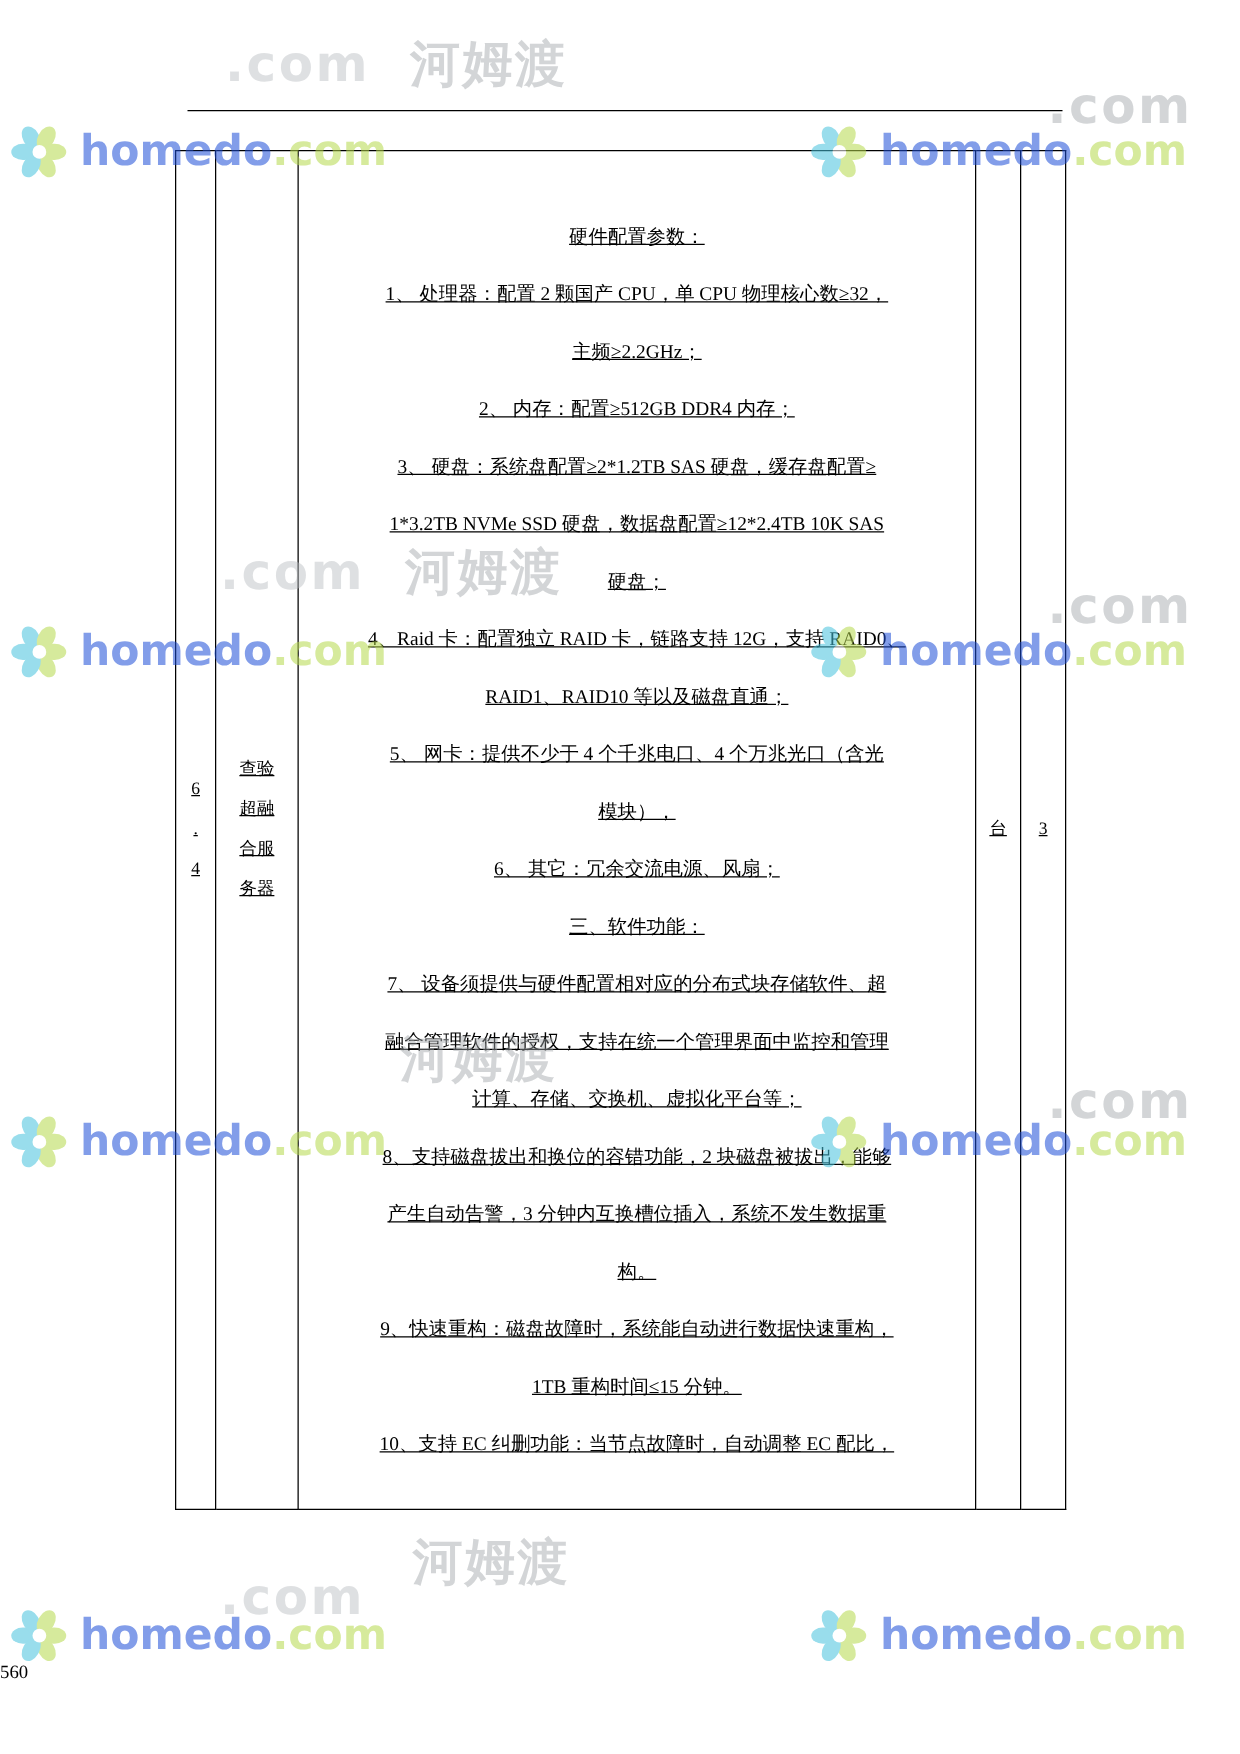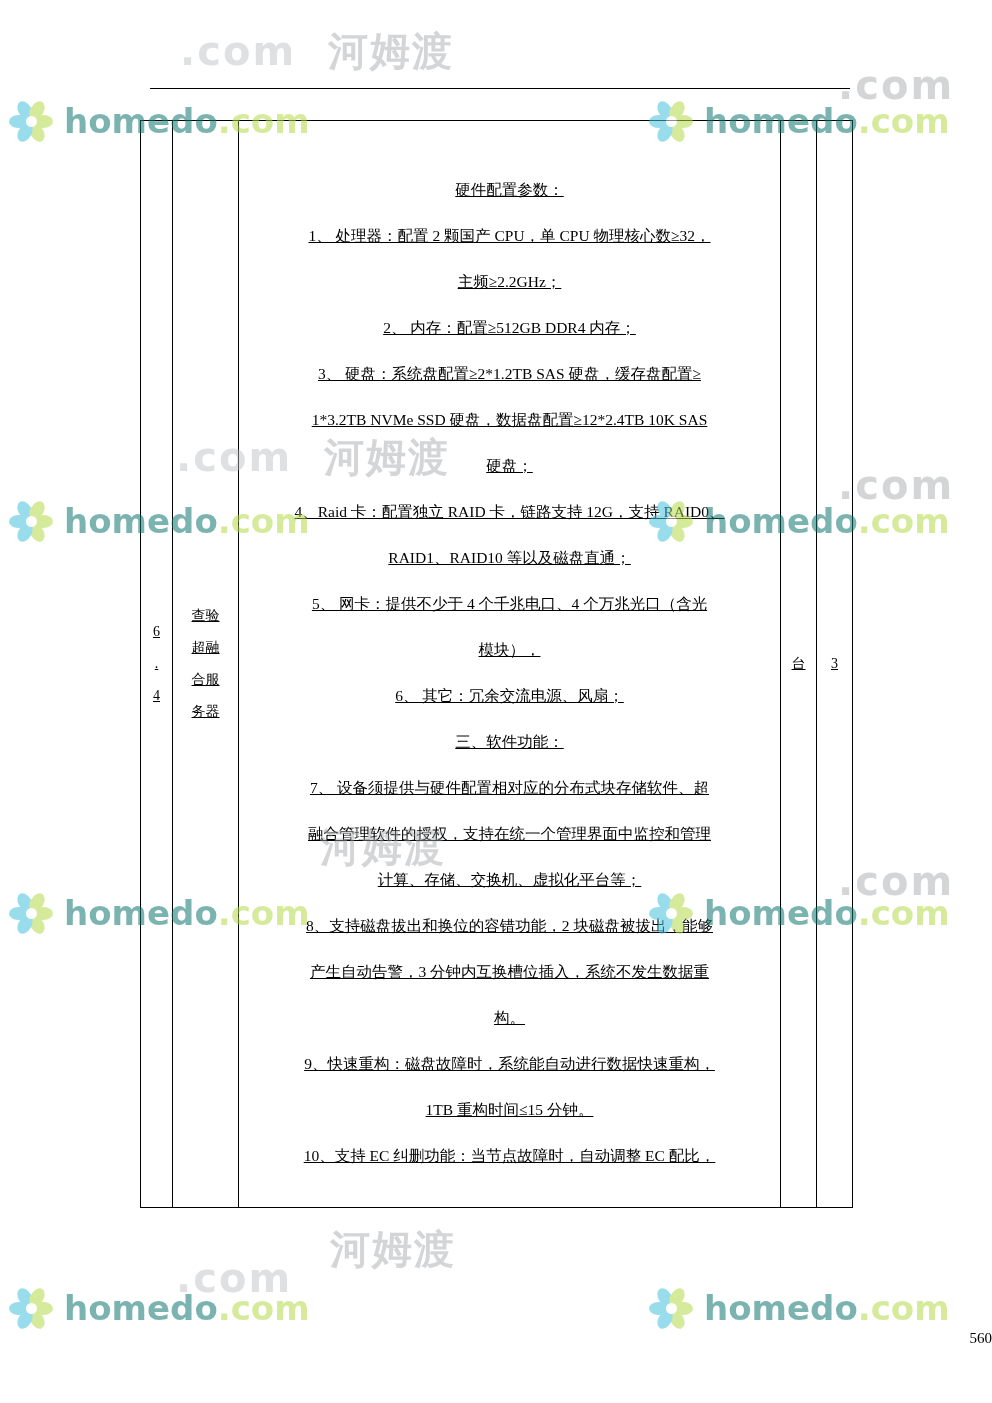--- a/index.html
+++ b/index.html
@@ -63,21 +63,21 @@
     border-radius: 50%;
     background: #ffffff;
     transform: none;
   }
   .wm .wtext {
     font-family: "DejaVu Sans", sans-serif;
     font-weight: bold;
     font-size: 34px;
     letter-spacing: 0px;
   }
-  .wm .wtext .c1 { color: #0f766e; }
+  .wm .wtext .c1 { color: #1d4ed8; }
   .wm .wtext .c2 { color: #b6d94c; }
 
   .wm-cn {
     position: absolute;
     font-family: "DejaVu Sans", sans-serif;
     font-weight: bold;
     font-size: 40px;
     color: #9fa4a8;
     opacity: 0.45;
     white-space: nowrap;
@@ -137,21 +137,21 @@
   }
   .desc p.c { text-align: center; }
   .desc p.j { text-align: justify; text-align-last: center; }
   .desc p.l { text-align: center; }
 
   .page-number {
     position: absolute;
     left: 0;
     top: 1330px;
     width: 992px;
-    text-align: right;
+    text-align: left;
     font-size: 15px;
     font-family: "Liberation Serif", serif;
   }
 </style>
 </head>
 <body>
 
 <div class="page">
 
   <div class="top-rule"></div>

